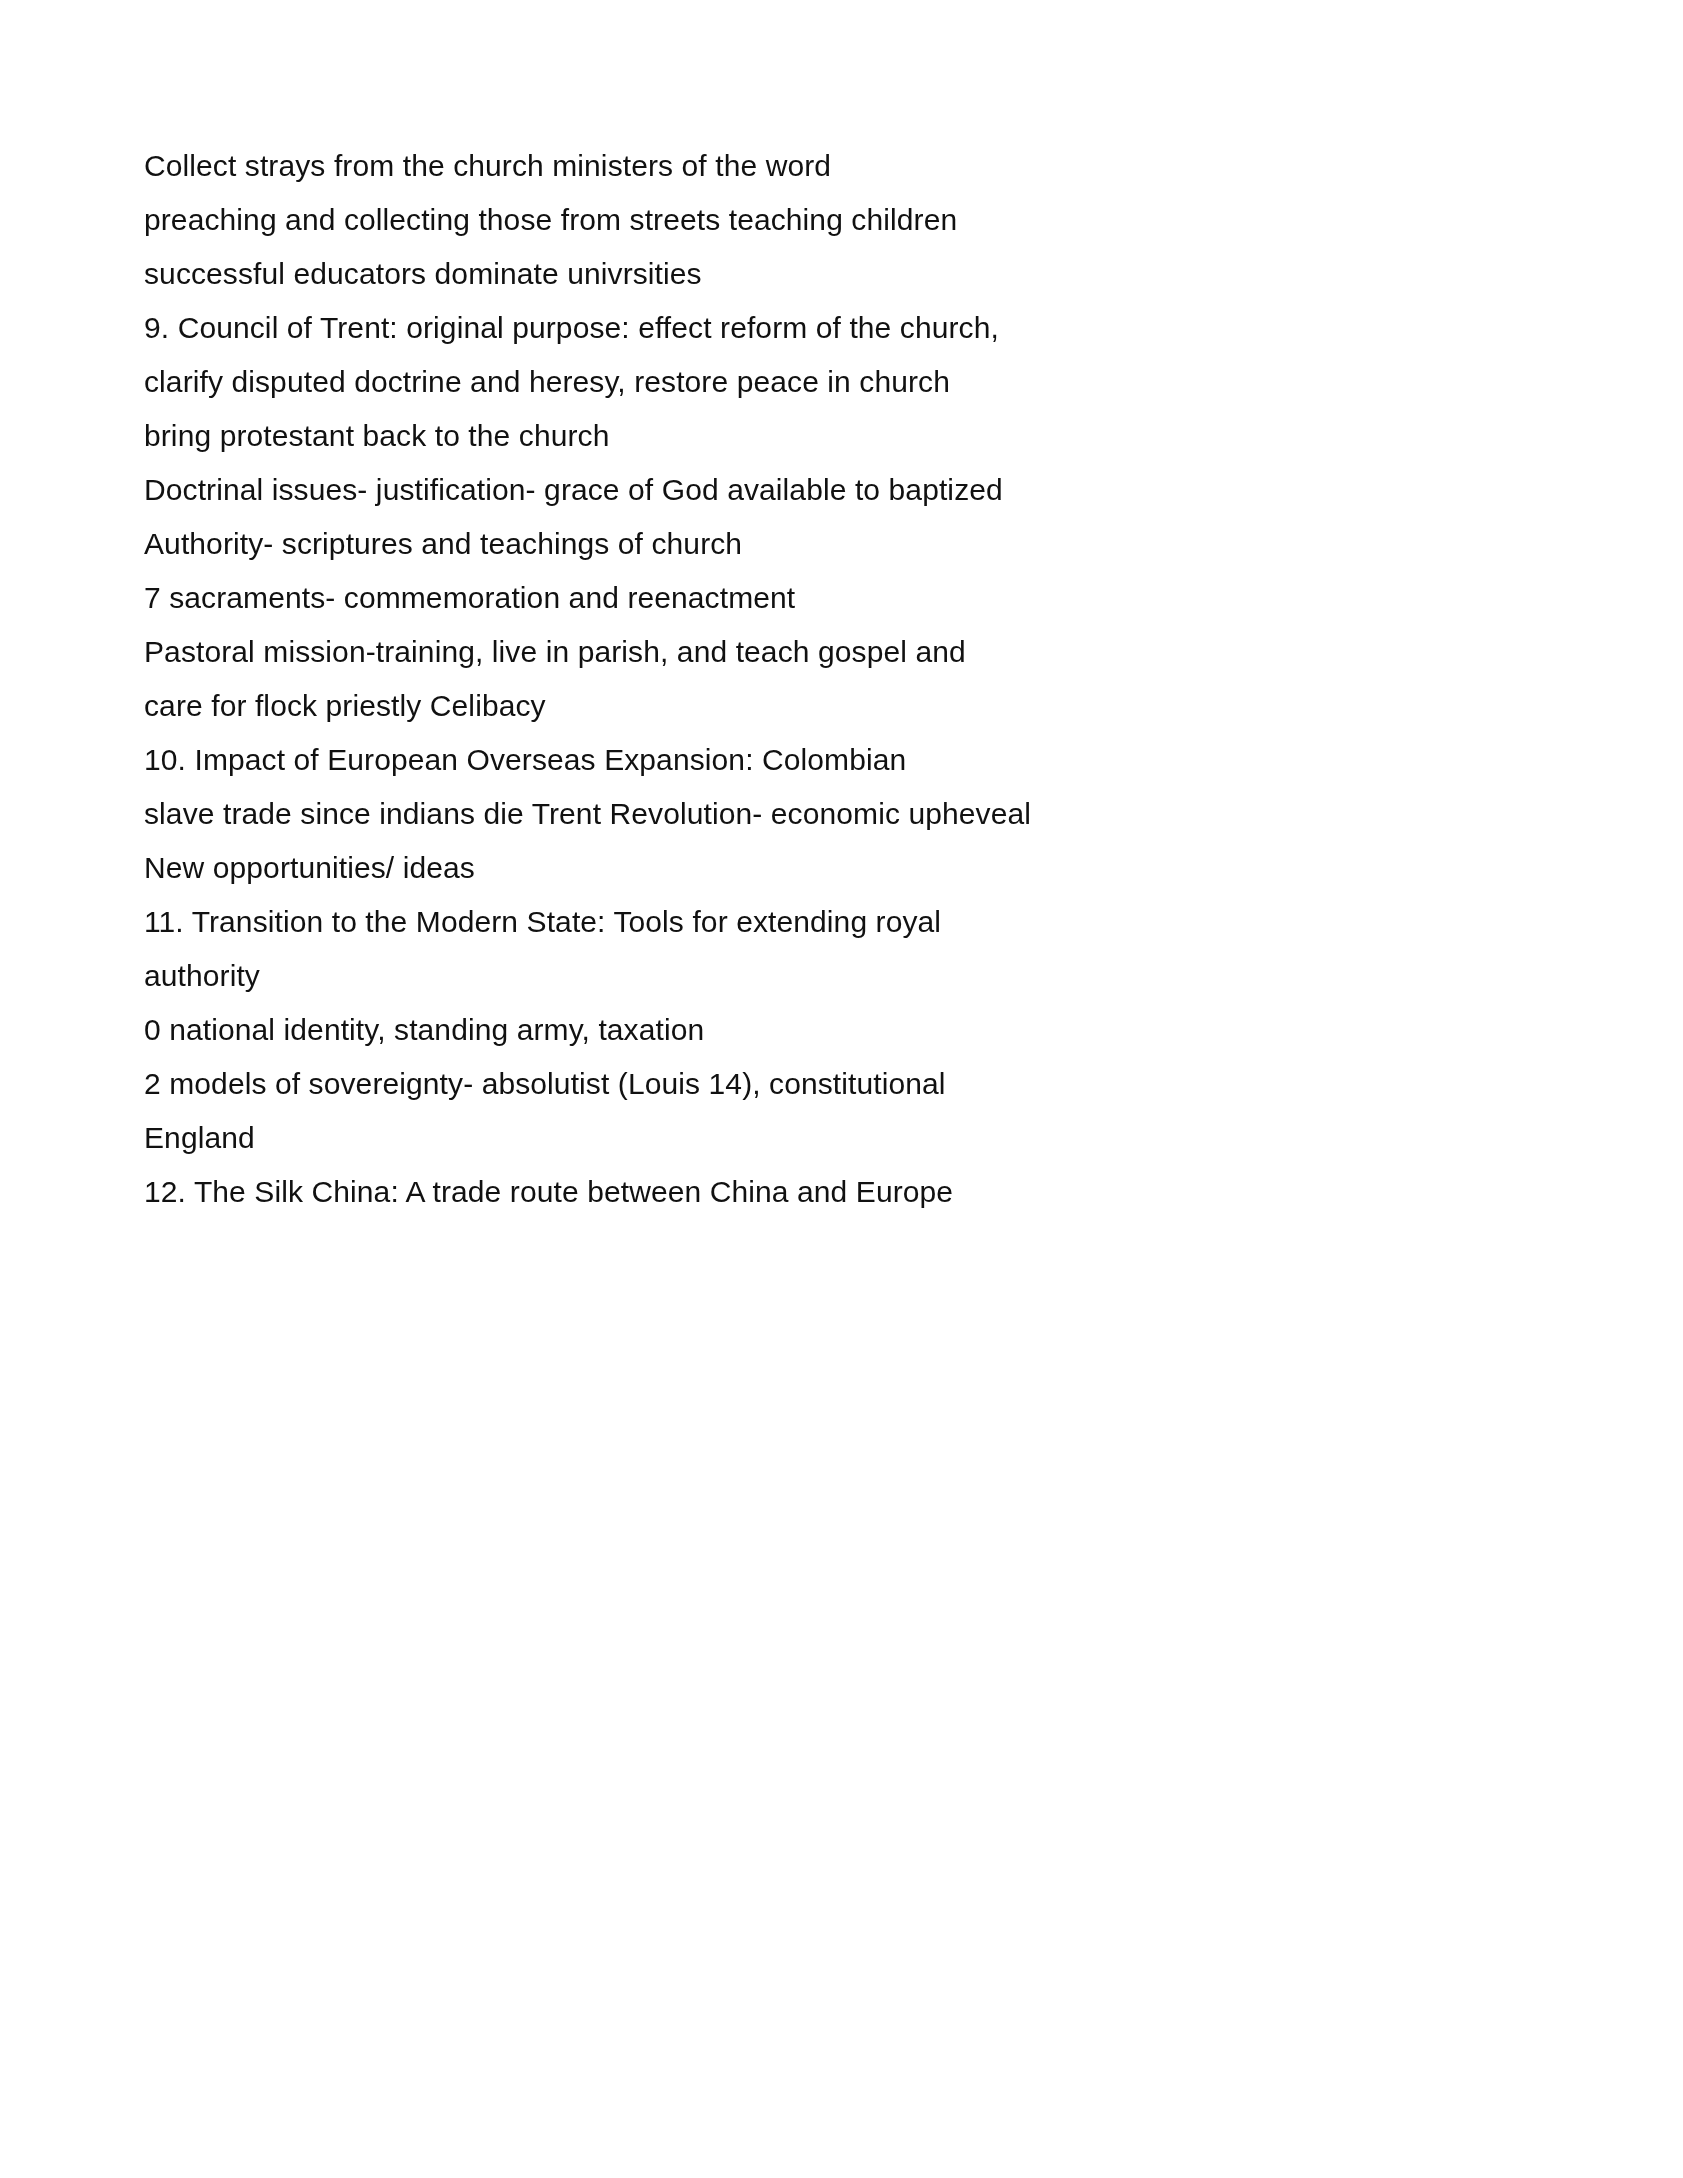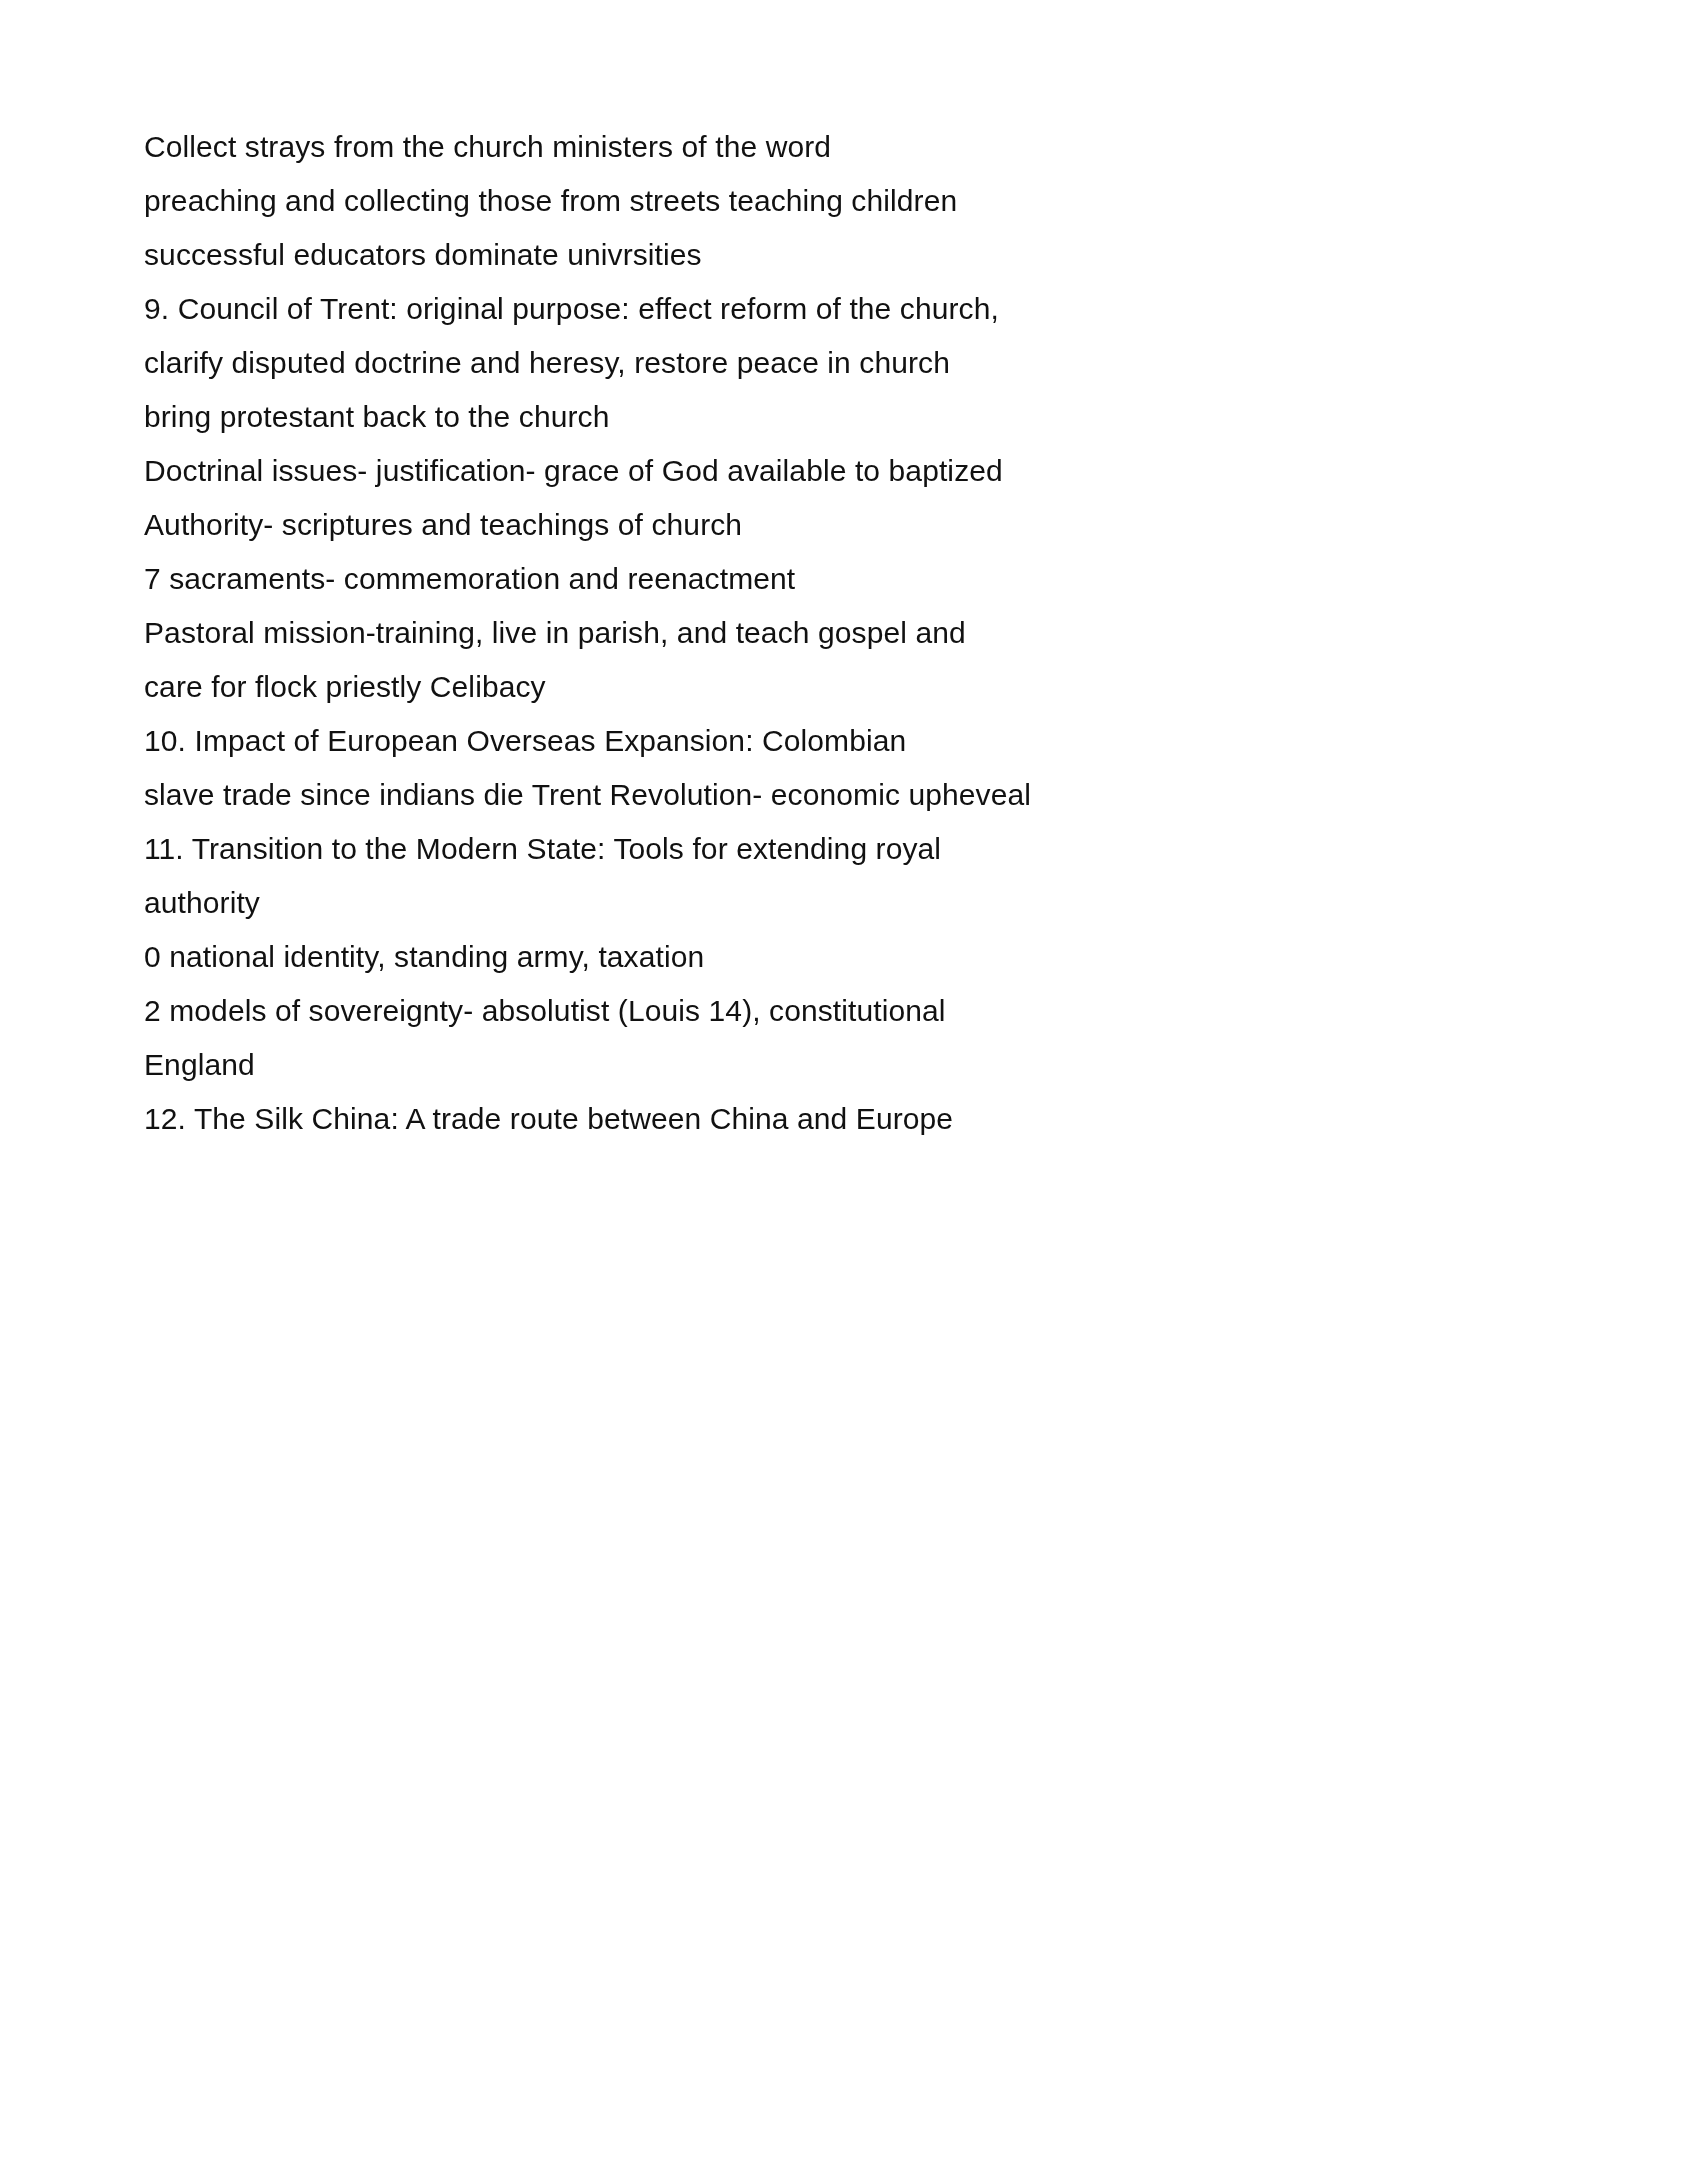--- a/index.html
+++ b/index.html
@@ -10,21 +10,21 @@
   .page {
     position: relative;
     width: 1683px;
     height: 2178px;
     background: #ffffff;
     overflow: hidden;
     font-family: "Liberation Sans", "DejaVu Sans", sans-serif;
   }
   .doc-text {
     position: absolute;
-    top: 120px;
+    top: 139px;
     left: 144px;
     right: 119px;
     color: #111111;
     font-size: 30px;
     line-height: 54px;
     font-weight: 400;
     letter-spacing: 0.1px;
   }
   .line {
     white-space: pre-wrap;
@@ -45,20 +45,21 @@
       <div class="line"><span>9. </span><span class="bold">Council of Trent:</span><span> original purpose: effect reform of the church,</span></div>
       <div class="line"><span>clarify disputed doctrine and heresy, restore peace in church</span></div>
       <div class="line"><span>bring protestant back to the church</span></div>
       <div class="line"><span>Doctrinal issues- justification- grace of God available to baptized</span></div>
       <div class="line"><span>Authority- scriptures and teachings of church</span></div>
       <div class="line"><span>7 sacraments- commemoration and reenactment</span></div>
       <div class="line"><span>Pastoral mission-training, live in parish, and teach gospel and</span></div>
       <div class="line"><span>care for flock priestly Celibacy</span></div>
       <div class="line"><span>10. </span><span class="bold">Impact of European Overseas Expansion:</span><span> Colombian</span></div>
       <div class="line"><span>slave trade since indians die Trent Revolution- economic upheveal</span></div>
+      <div class="line"><span>New opportunities/ ideas</span></div>
       <div class="line"><span>11. </span><span class="bold">Transition to the Modern State:</span><span> Tools for extending royal</span></div>
       <div class="line"><span>authority</span></div>
       <div class="line"><span>0 national identity, standing army, taxation</span></div>
       <div class="line"><span>2 models of sovereignty- absolutist (Louis 14), constitutional</span></div>
       <div class="line"><span>England</span></div>
       <div class="line"><span>12. </span><span class="bold">The Silk China:</span><span> A trade route between China and Europe</span></div>
     </div>
 </div>
 
 

